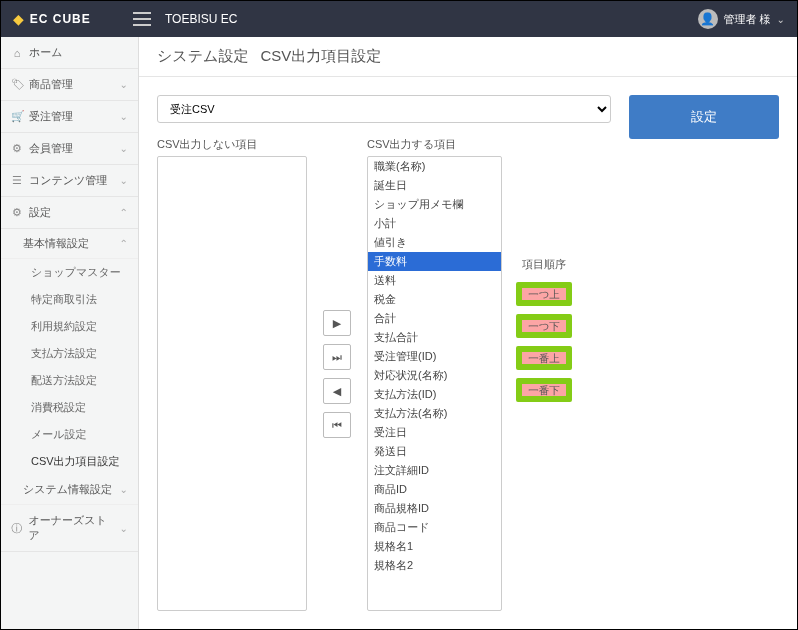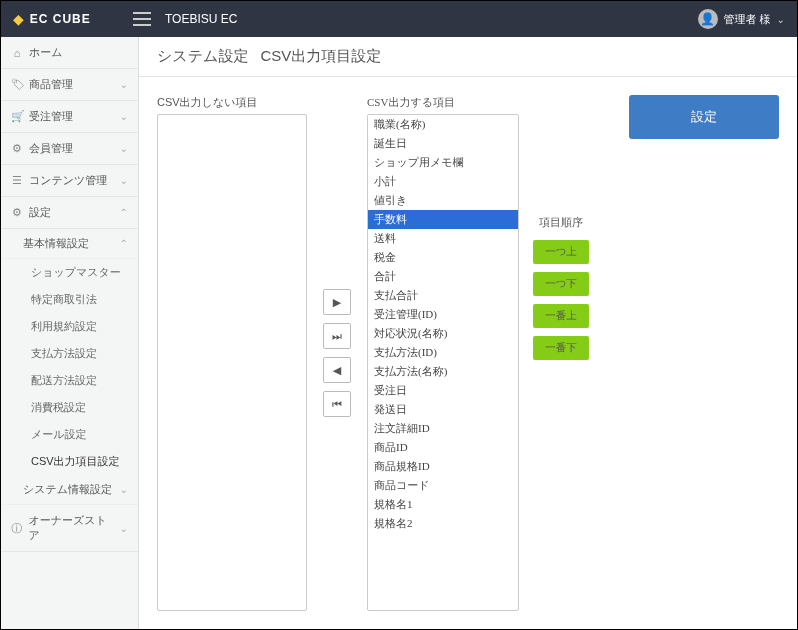--- a/index.html
+++ b/index.html
@@ -43,25 +43,25 @@
 .transfer { display: flex; gap: 10px; flex: 1; min-height: 0; }
 .col { display: flex; flex-direction: column; min-width: 0; }
 .col-label { font-size: 11px; color: #555; margin-bottom: 4px; }
 .listbox { border: 1px solid #ccc; border-radius: 2px; overflow-y: auto; background: #fff; flex: 1; }
 .listbox option, .opt { display: block; padding: 2px 6px; font-size: 11px; color: #444; white-space: nowrap; }
 .opt.selected { background: #2b6cd6; color: #fff; }
 .col-left { width: 150px; }
 .col-left .listbox { height: 330px; }
 .col-mid { width: 40px; justify-content: center; gap: 8px; align-items: center; }
 .tbtn { width: 28px; height: 26px; border: 1px solid #bbb; background: #fff; border-radius: 2px; display: flex; align-items: center; justify-content: center; font-size: 11px; color: #555; cursor: pointer; }
-.col-right { width: 152px; font-family: Liberation Serif, serif; }
+.col-right { width: 135px; }
 .col-right .listbox { height: 460px; }
 .col-order { width: 64px; justify-content: flex-start; padding-top: 120px; gap: 8px; align-items: center; }
 .order-title { font-size: 11px; color: #555; margin-bottom: 2px; }
-.order-btn { width: 56px; height: 24px; border: 4px solid #84cc16; background: #84cc16; border-radius: 2px; font-size: 10.5px; color: #555; cursor: pointer; }
+.order-btn { width: 56px; height: 24px; border: 6px solid #84cc16; background: #fca5a5; border-radius: 2px; font-size: 10.5px; color: #555; cursor: pointer; }
 
 .sidepanel { width: 150px; }
 .save-btn { width: 100%; height: 44px; background: #3f7cc6; color: #fff; border: none; border-radius: 3px; font-size: 13px; cursor: pointer; }
 
 
 ::-webkit-scrollbar { width: 6px; }
 ::-webkit-scrollbar-thumb { background: #ccc; border-radius: 3px; }
 </style>
 </head>
 <body>
@@ -147,20 +147,25 @@
     </div>
 
     <div class="main">
       <div class="crumbs">
         <span>システム設定</span>
         <span>CSV出力項目設定</span>
       </div>
 
       <div class="content">
         <div class="workarea">
+          <div class="csv-select-row">
+            <select class="csv-select">
+              <option>受注CSV</option>
+            </select>
+          </div>
 
           <div class="transfer">
 
             <div class="col col-left">
               <div class="col-label">CSV出力しない項目</div>
               <div class="listbox"></div>
             </div>
 
             <div class="col col-mid">
               <button class="tbtn">▶</button>

